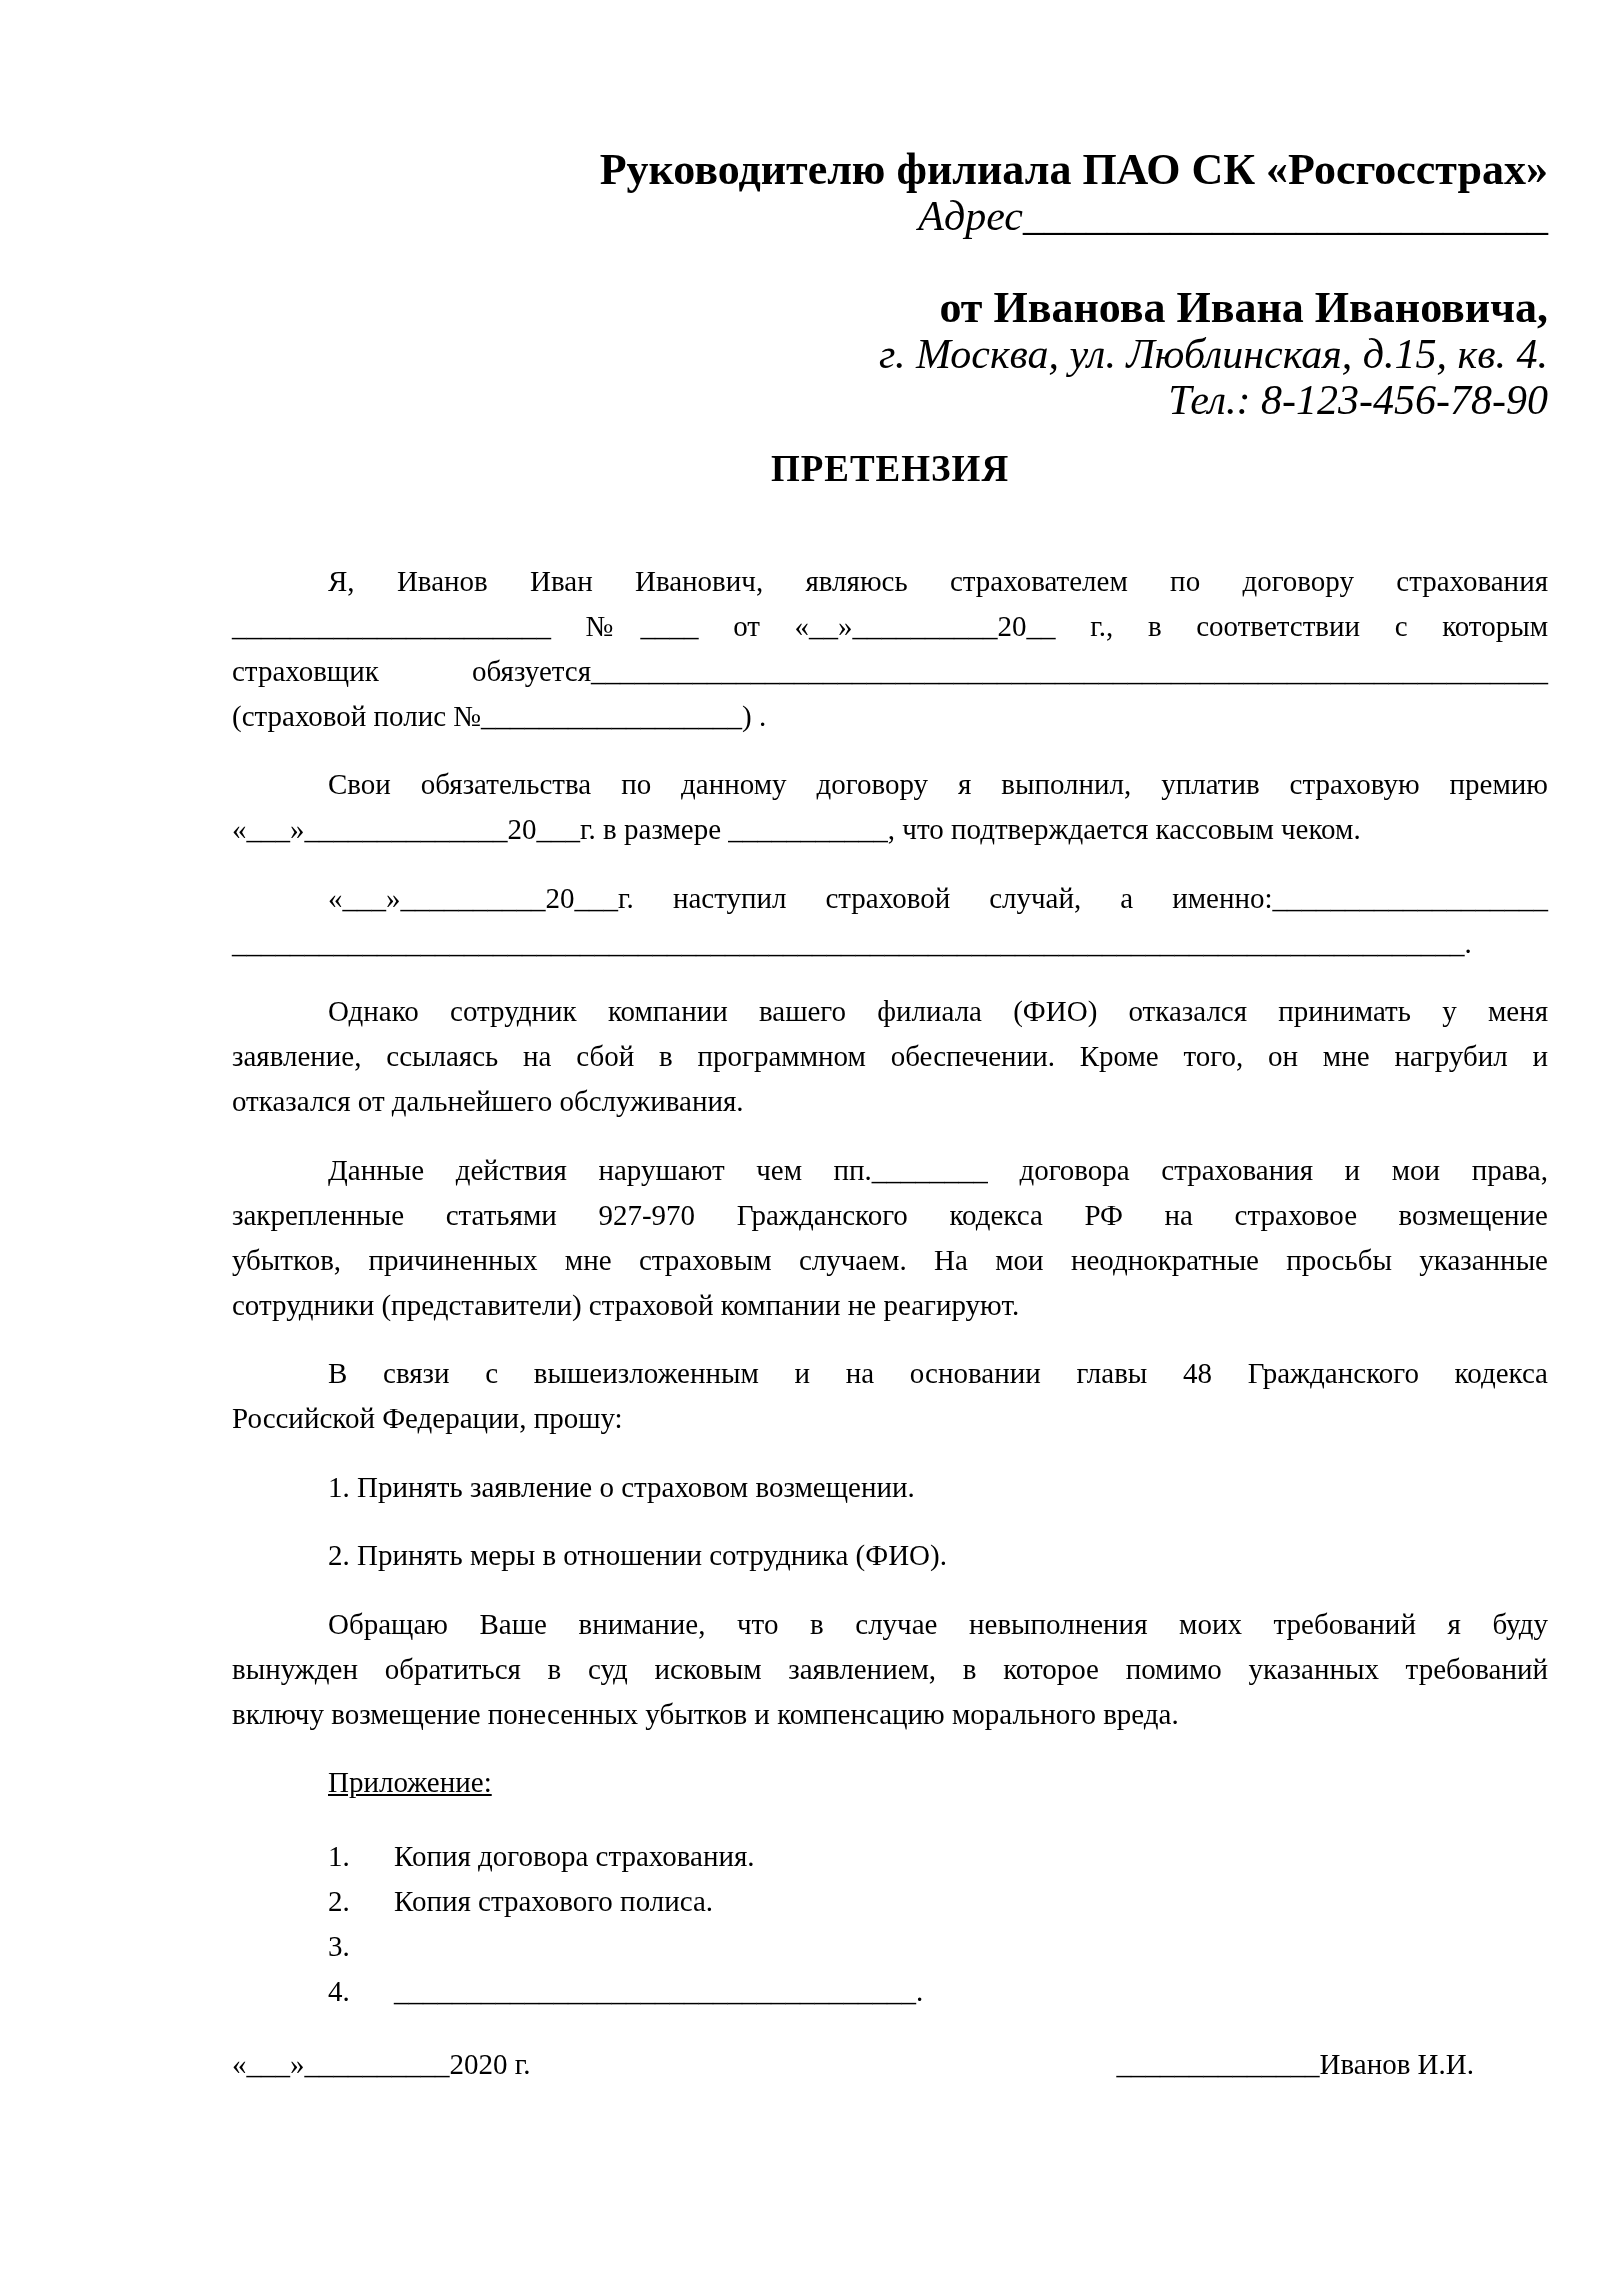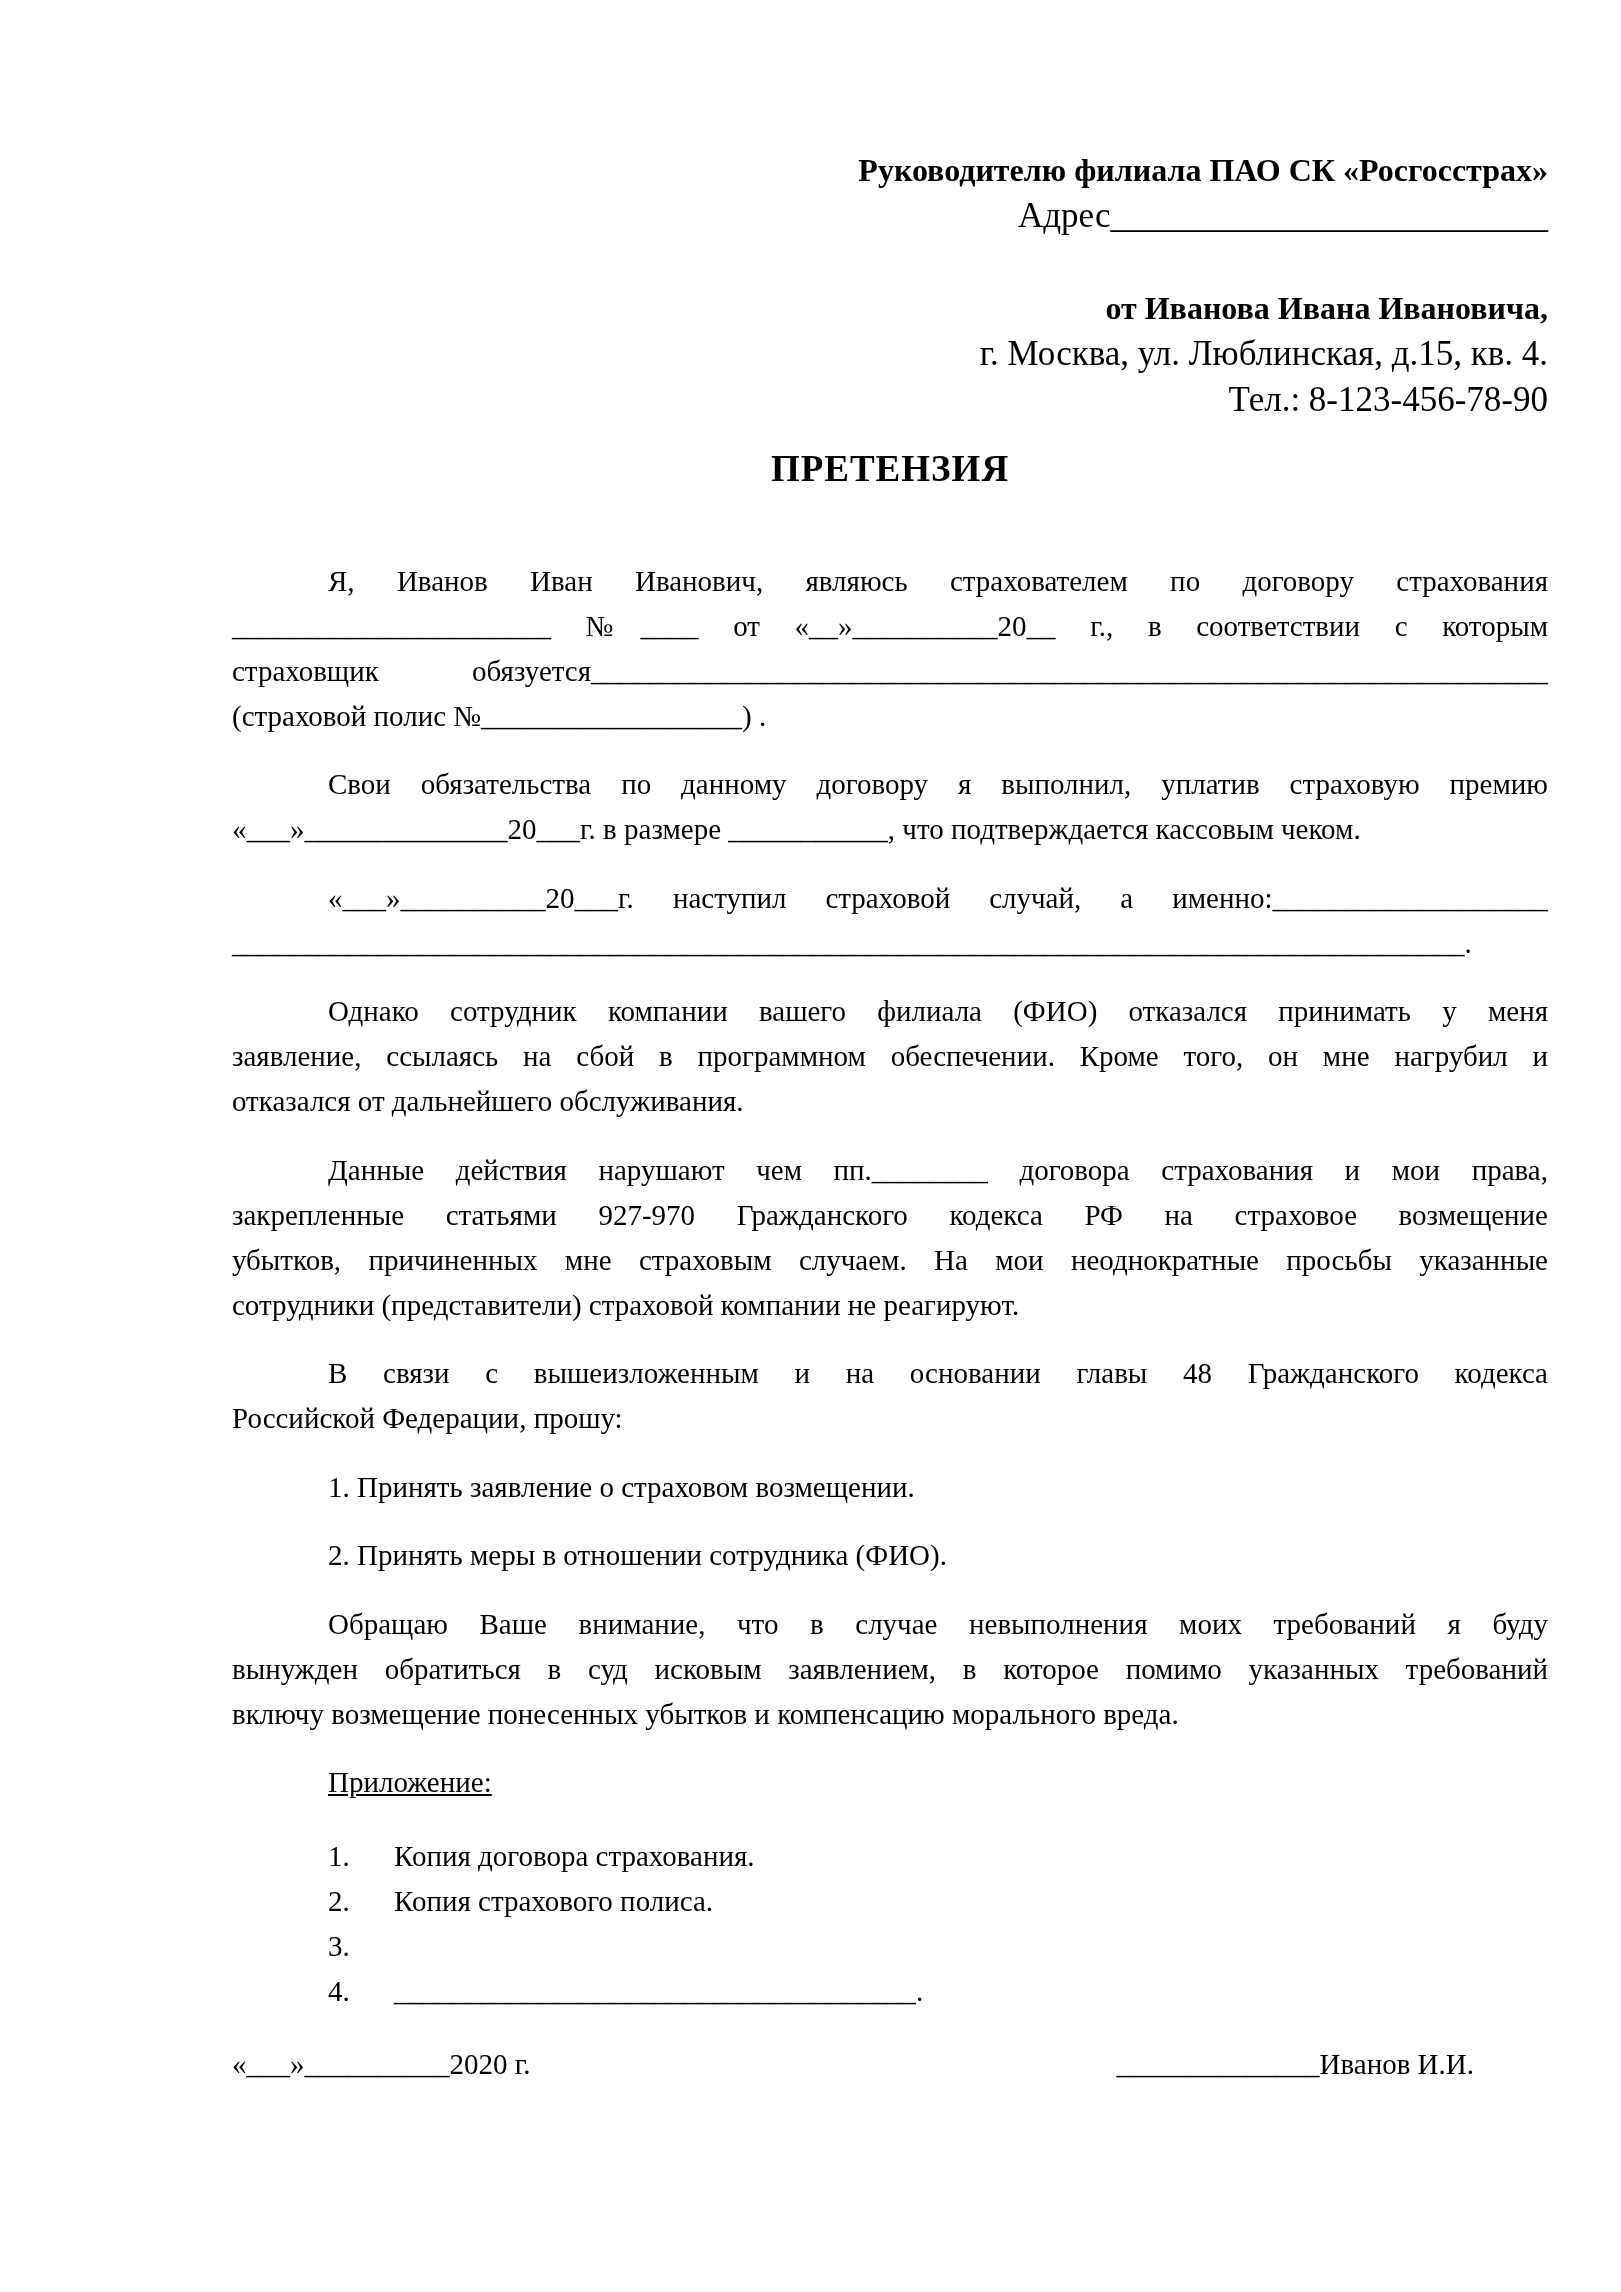--- a/index.html
+++ b/index.html
@@ -22,23 +22,23 @@
     line-height: 45px;
   }
   
   .addr-block {
     text-align: right;
   }
   .h-line {
     line-height: 46px;
     white-space: nowrap;
   }
-  .hb  { font-weight: bold; font-size: 32px; }
+  .hb  { font-weight: bold; font-size: 44px; }
   .hbu { font-weight: bold; font-size: 36px; }
-  .hi  { font-size: 35px; }
+  .hi  { font-style: italic; font-size: 42px; }
   .h-spacer { height: 46px; }
   
   .doc-title {
     margin-top: 17.6px;
     text-align: center;
     font-weight: bold;
     font-size: 37px;
     line-height: 55px;
     letter-spacing: 1px;
   }

